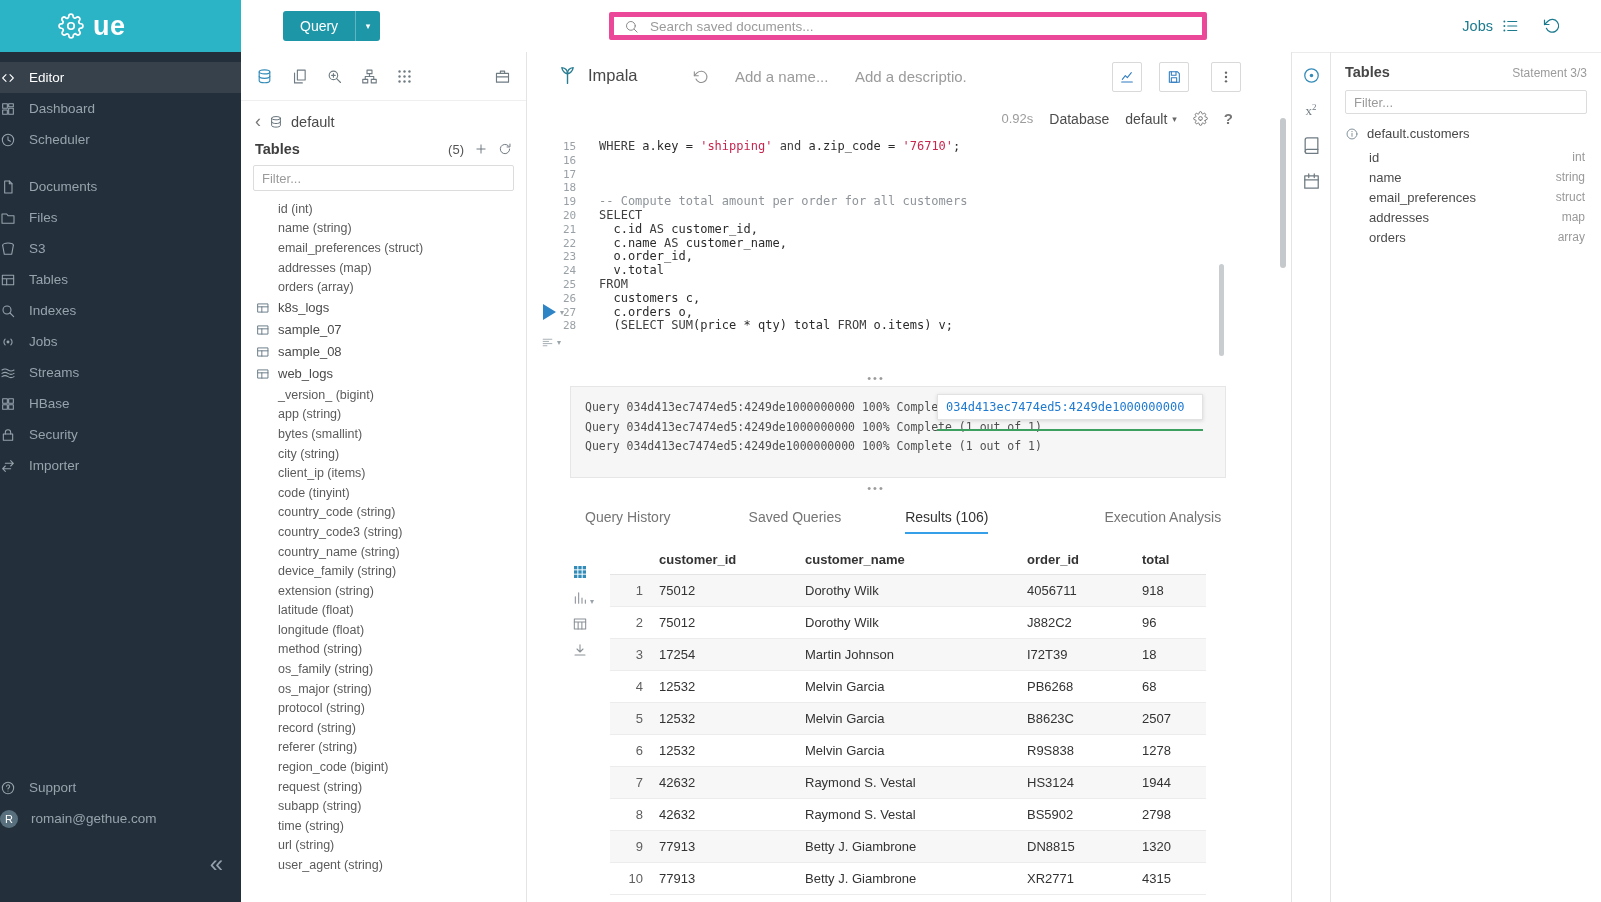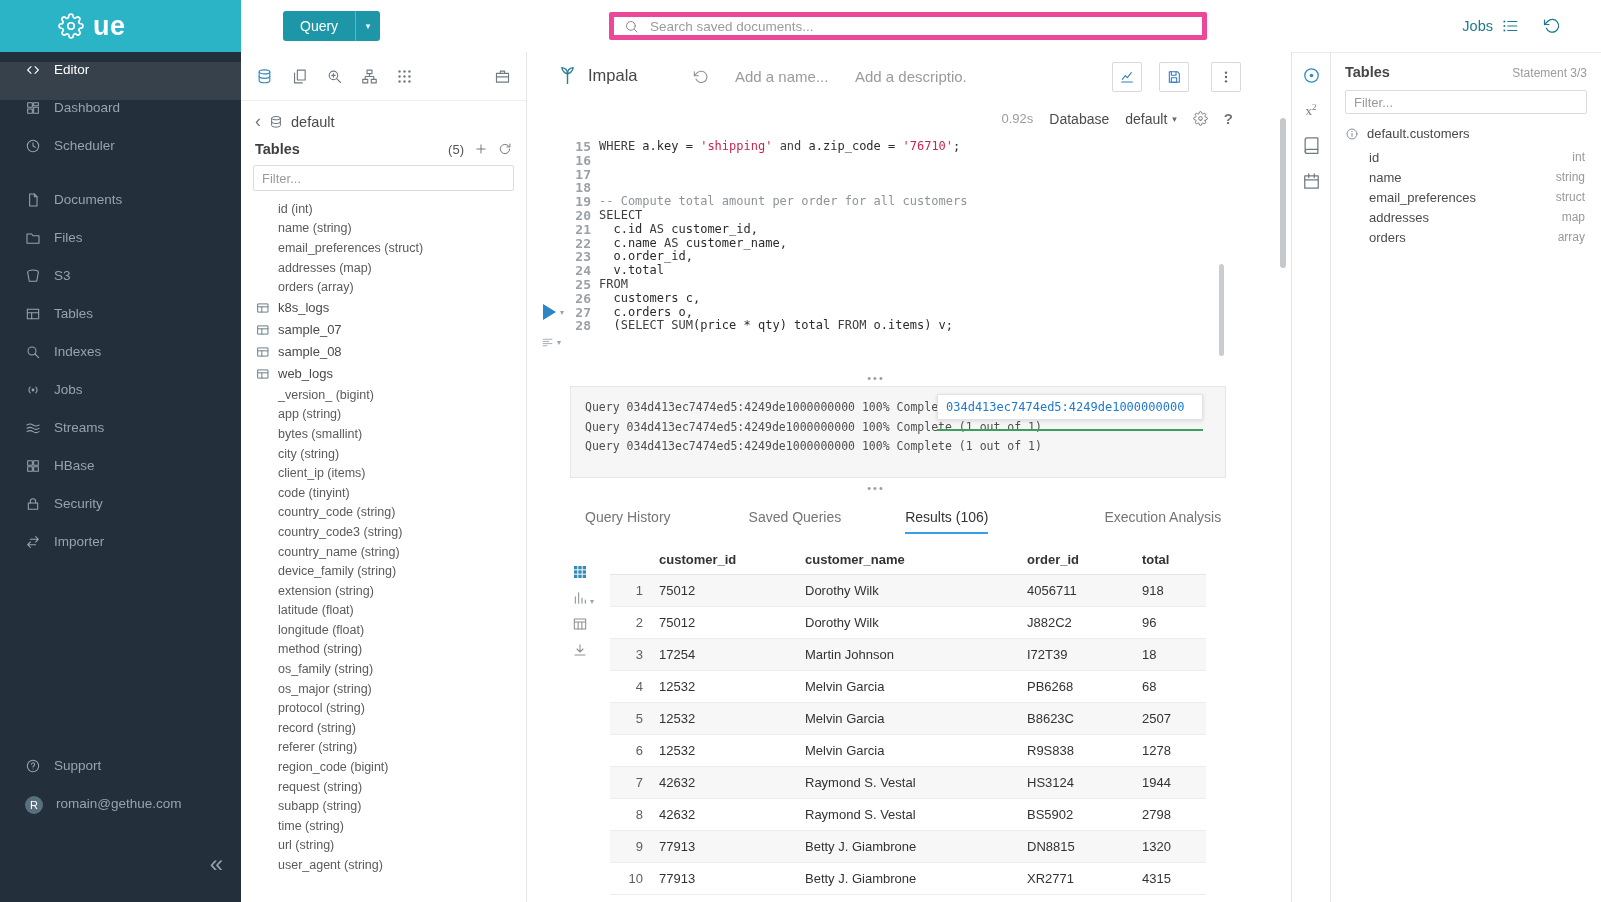--- a/index.html
+++ b/index.html
@@ -9,21 +9,21 @@
   .i svg{width:100%;height:100%}
   input{font-family:"Liberation Sans",sans-serif;}
   input::placeholder{color:#9b9b9b;}
 
   
   .sidebar{position:absolute;left:0;top:0;width:241px;height:100%;background:#232f3a;}
   .logo{height:52px;background:#2bb3c6;display:flex;align-items:center;padding-left:58px;gap:9px;cursor:pointer;}
   .logo .gear{width:26px;height:26px;color:#fff;}
   .logo-text{color:#fff;font-size:27px;font-weight:bold;letter-spacing:.5px;line-height:1;}
   #nav{padding-top:10px;}
-  .nav-item{height:38px;display:flex;gap:13px;padding-left:25px;
+  .nav-item{height:31px;display:flex;align-items:center;gap:13px;
             color:#97a3ad;font-size:13.5px;cursor:pointer;}
   .nav-item.grp{margin-top:16px;}
   .nav-item.active{background:rgba(255,255,255,.09);color:#fff;}
   .nav-icon{width:16px;height:16px;flex:0 0 16px;}
   .sidebar-bottom{position:absolute;left:0;right:0;bottom:68px;}
   .avatar{width:18px;height:18px;border-radius:50%;background:#58707e;color:#fff;font-size:11px;
           display:flex;align-items:center;justify-content:center;flex:0 0 18px;}
   .collapse{position:absolute;right:18px;bottom:26px;color:#94a1ac;font-size:24px;cursor:pointer;line-height:1;}
 
   
@@ -76,22 +76,22 @@
   .btn-save{left:632px;color:#2f7bbf;}
   .btn-kebab{left:684px;color:#666;}
   .settings-row{position:absolute;top:58px;right:58px;display:flex;align-items:center;gap:16px;}
   .duration{font-size:13px;color:#9c9c9c;}
   .db-label{font-size:14px;color:#4c4c4c;}
   .db-value{font-size:14px;color:#4c4c4c;display:flex;align-items:center;gap:5px;cursor:pointer;}
   .db-value .caret{font-size:9px;color:#666;}
   .settings-row .i{width:15px;height:15px;color:#767676;cursor:pointer;}
   .help-q{font-size:15px;color:#767676;font-weight:bold;cursor:pointer;}
 
-  #gutter{position:absolute;left:36px;top:88px;width:28px;text-align:right;
-          font-family:"DejaVu Sans Mono",monospace;font-size:13px;color:#9aa1a6;font-weight:bold;}
+  #gutter{position:absolute;left:36px;top:88px;width:28px;text-align:left;
+          font-family:"DejaVu Sans Mono",monospace;font-size:11px;color:#9aa1a6;}
   .g-line{height:13.8px;line-height:13.8px;}
   #code{position:absolute;left:72px;top:88px;font-family:"DejaVu Sans Mono",monospace;font-size:12px;color:#2b2b2b;}
   .code-line{height:13.8px;line-height:13.8px;white-space:pre;}
   .tok-k{color:#404040;} .tok-s{color:#c7254e;} .tok-c{color:#8e9499;margin-top:12px;} .tok-t{color:#2b2b2b;}
 
   .play-btn{position:absolute;left:16px;top:252px;width:0;height:0;cursor:pointer;
             border-left:13px solid #2d85c6;border-top:8px solid transparent;border-bottom:8px solid transparent;}
   .play-caret{position:absolute;left:33px;top:256px;font-size:8px;color:#9aa3aa;cursor:pointer;}
   .format-btn{position:absolute;left:14px;top:284px;display:flex;align-items:center;gap:3px;color:#9aa3aa;cursor:pointer;}
   .format-btn .i{width:13px;height:13px;}

